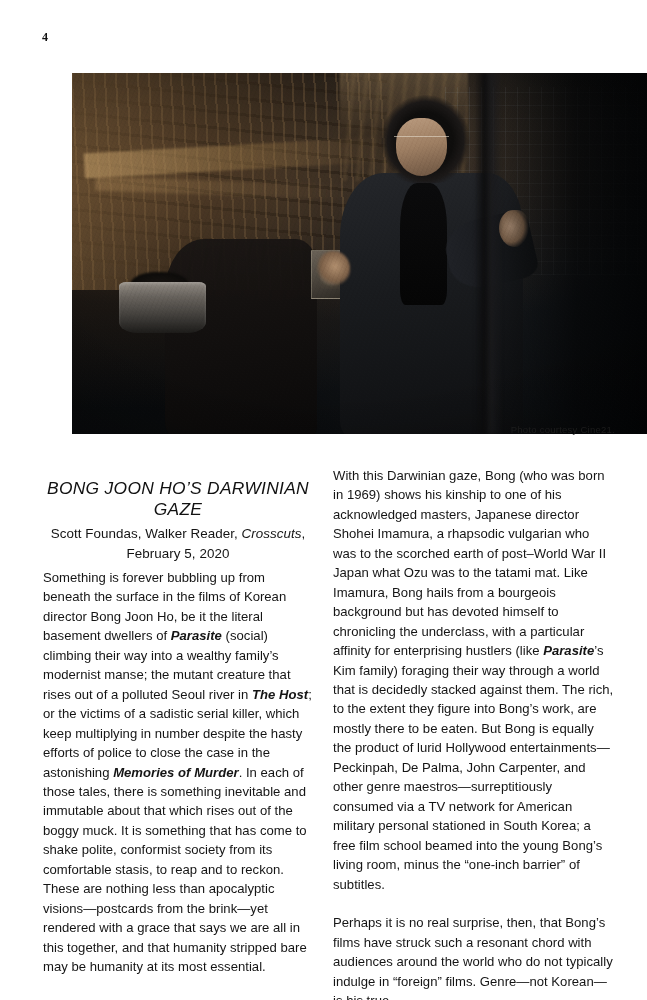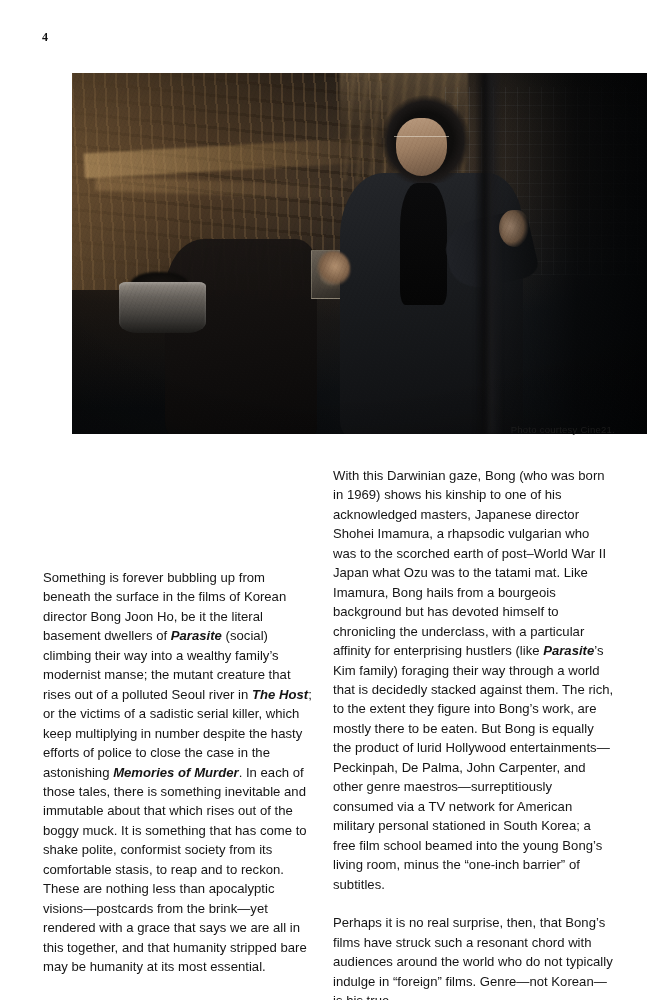--- a/index.html
+++ b/index.html
@@ -290,20 +290,26 @@
         <div class="ph-post"></div>
         <div class="ph-dark-right"></div>
         <div class="ph-grain"></div>
         <div class="ph-vig"></div>
       </div>
     </div>
   </figure>
 
   <figcaption class="caption">Photo courtesy Cine21.</figcaption>
 
+  <header class="headline-block">
+    <h1 class="headline">BONG JOON HO’S DARWINIAN GAZE</h1>
+    <p class="byline">
+      <span>Scott Foundas, Walker Reader, </span><i>Crosscuts</i><span>, February 5, 2020</span>
+    </p>
+  </header>
 
   <div class="col col-left">
       <p><span>Something is forever bubbling up from beneath the surface in the films of Korean director Bong Joon Ho, be it the literal basement dwellers of </span><i>Parasite</i><span> (social) climbing their way into a wealthy family’s modernist manse; the mutant creature that rises out of a polluted Seoul river in </span><i>The Host</i><span>; or the victims of a sadistic serial killer, which keep multiplying in number despite the hasty efforts of police to close the case in the astonishing </span><i>Memories of Murder</i><span>. In each of those tales, there is something inevitable and immutable about that which rises out of the boggy muck. It is something that has come to shake polite, conformist society from its comfortable stasis, to reap and to reckon. These are nothing less than apocalyptic visions—postcards from the brink—yet rendered with a grace that says we are all in this together, and that humanity stripped bare may be humanity at its most essential.</span></p>
     </div>
   <div class="col col-right">
       <p><span>With this Darwinian gaze, Bong (who was born in 1969) shows his kinship to one of his acknowledged masters, Japanese director Shohei Imamura, a rhapsodic vulgarian who was to the scorched earth of post–World War II Japan what Ozu was to the tatami mat. Like Imamura, Bong hails from a bourgeois background but has devoted himself to chronicling the underclass, with a particular affinity for enterprising hustlers (like </span><i>Parasite</i><span>’s Kim family) foraging their way through a world that is decidedly stacked against them. The rich, to the extent they figure into Bong’s work, are mostly there to be eaten. But Bong is equally the product of lurid Hollywood entertainments—Peckinpah, De Palma, John Carpenter, and other genre maestros—surreptitiously consumed via a TV network for American military personal stationed in South Korea; a free film school beamed into the young Bong’s living room, minus the “one-inch barrier” of subtitles.</span></p>
       <p><span>Perhaps it is no real surprise, then, that Bong’s films have struck such a resonant chord with audiences around the world who do not typically indulge in “foreign” films. Genre—not Korean—is his true</span></p>
     </div>
 
 </div>

